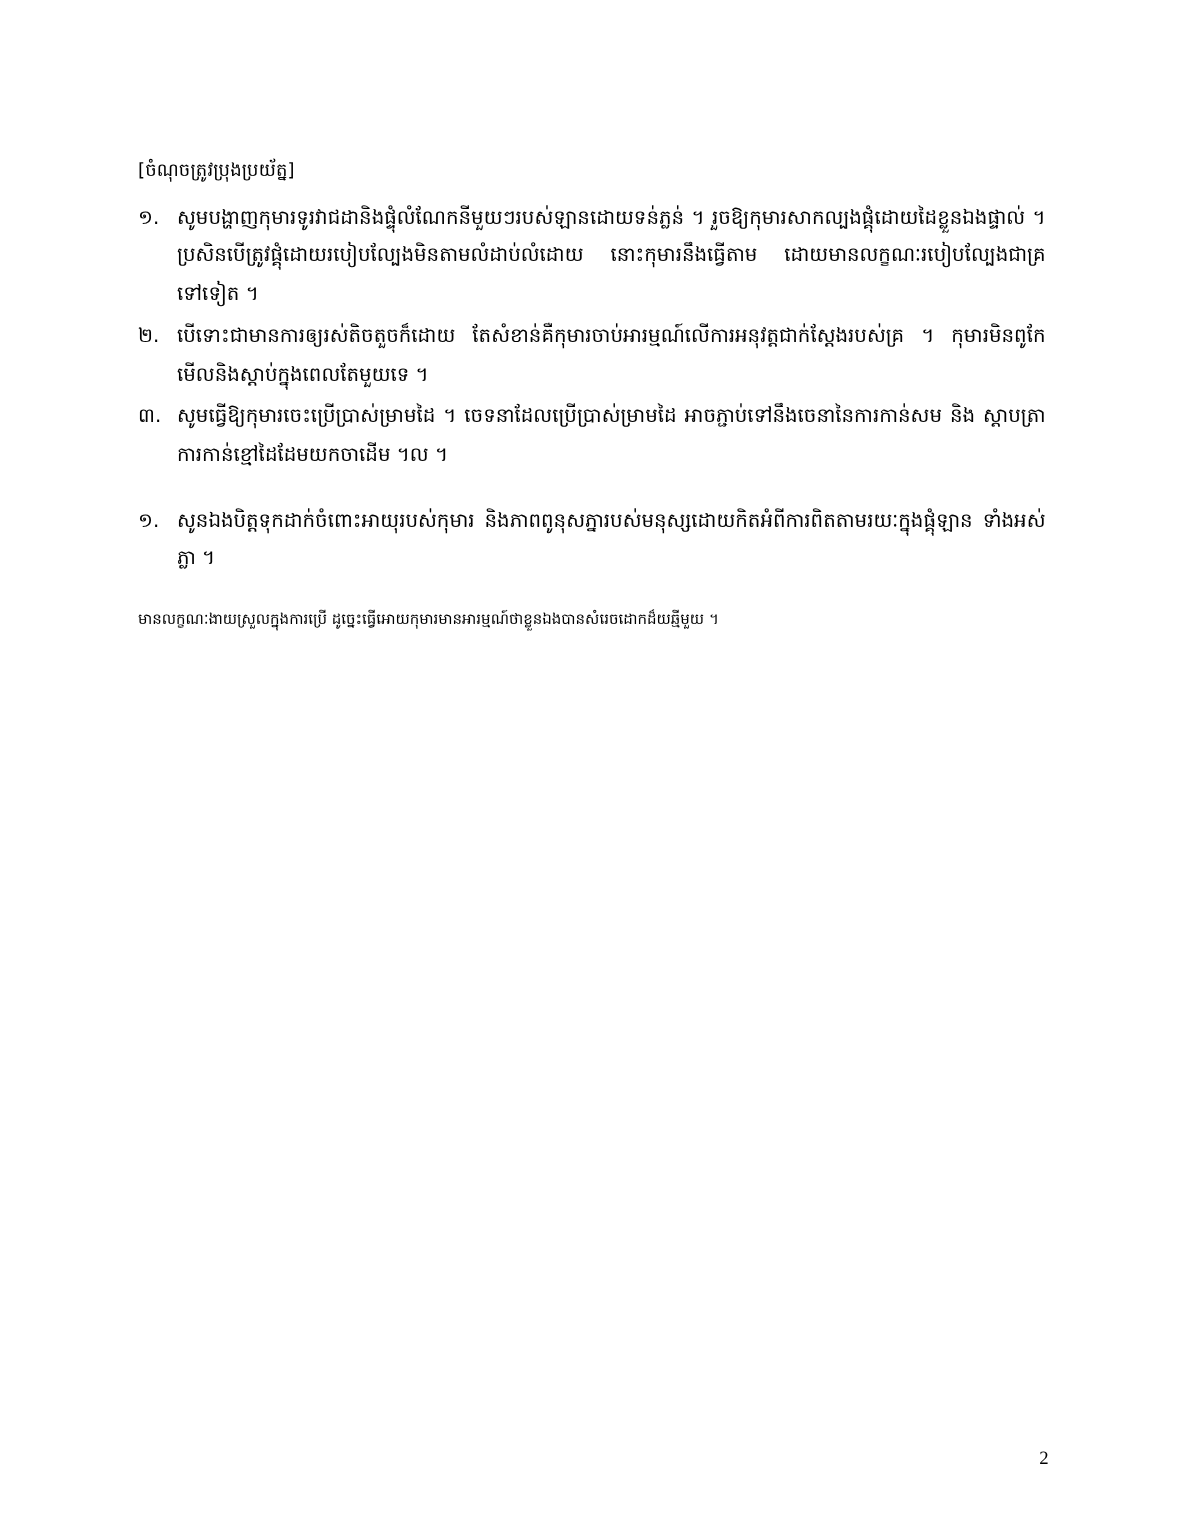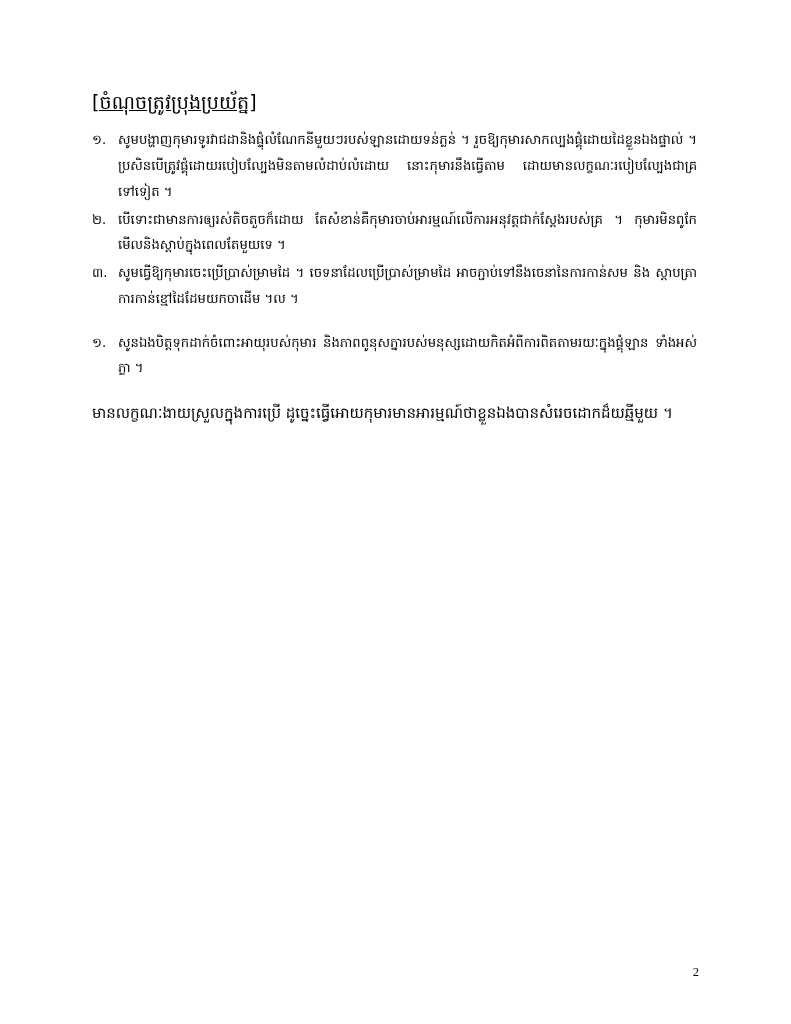--- a/index.html
+++ b/index.html
@@ -17,25 +17,24 @@
   }
   .page {
     position: relative;
     width: 791px;
     height: 1024px;
     background: #ffffff;
     box-sizing: border-box;
     padding: 88px 92px 40px 92px;
   }
   .section-heading {
-    font-size: 19px;
+    font-size: 12px;
     line-height: 1.55;
-    margin: 0 0 10px 0;
+    margin: 16px 0 10px 0;
     letter-spacing: 0.1px;
-    text-decoration: underline;
   }
   .list {
     margin: 0;
     padding: 0;
     list-style: none;
   }
   .list-item {
     display: flex;
     align-items: flex-start;
     font-size: 13.2px;
@@ -47,21 +46,21 @@
     width: 26px;
     text-align: left;
   }
   .item-text {
     flex: 1 1 auto;
     text-align: justify;
     text-justify: inter-word;
     padding-right: 2px;
   }
   .para {
-    font-size: 15px;
+    font-size: 10px;
     line-height: 1.95;
     margin: 0;
     text-align: justify;
   }
   .block-gap {
     height: 16px;
   }
   .page-number {
     position: absolute;
     right: 92px;

